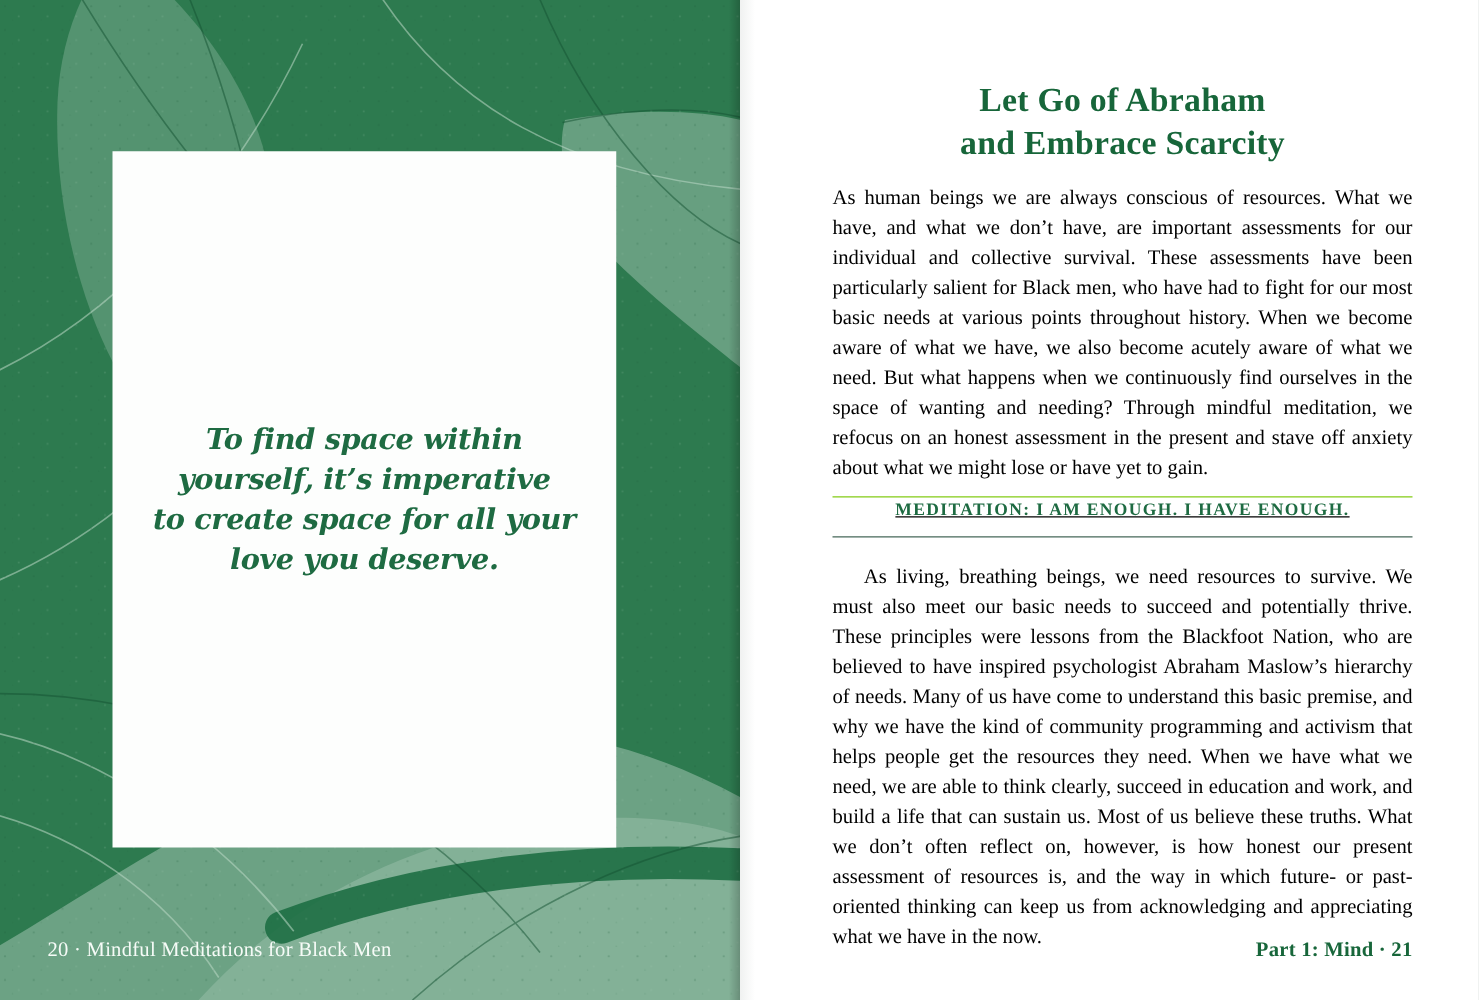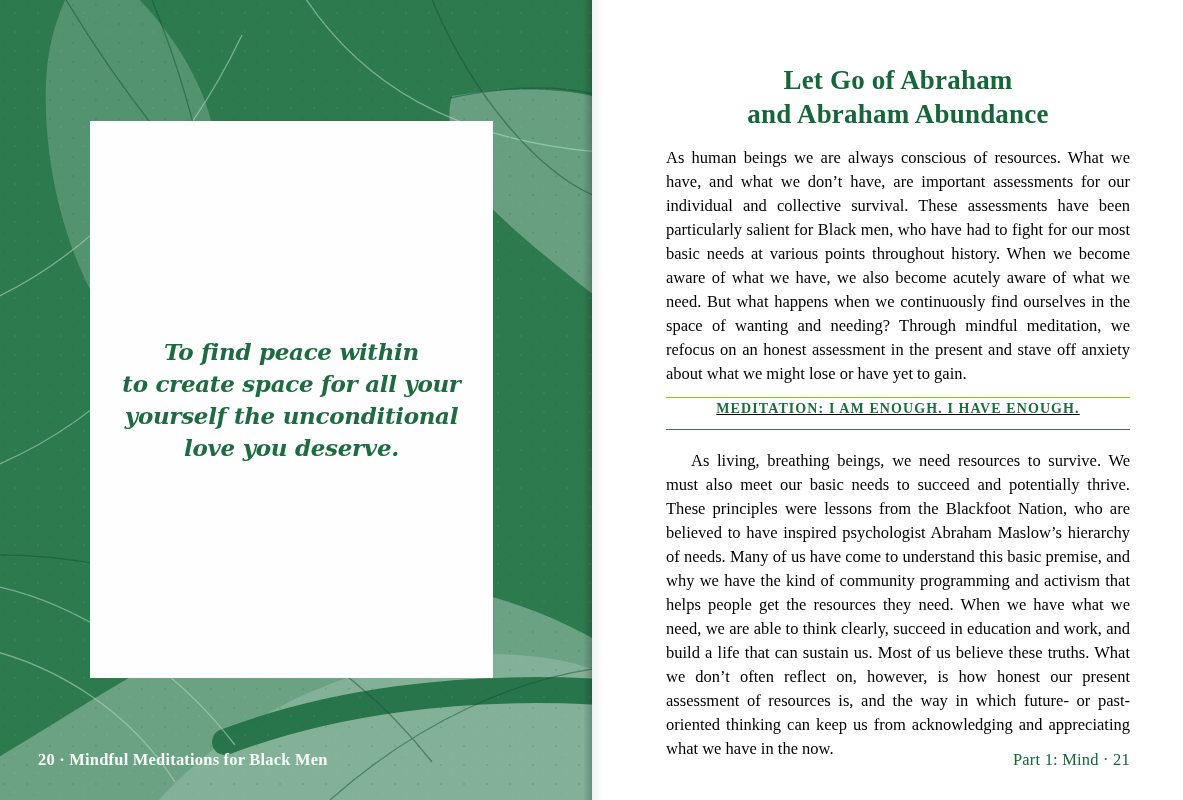--- a/index.html
+++ b/index.html
@@ -21,21 +21,21 @@
   }
   .quote-text{
     text-align:center;color:#1e6b42;
     font-family:"DejaVu Serif", serif;
     font-style:italic;font-weight:bold;
     font-size:23px;line-height:32px;letter-spacing:-0.3px;
     white-space:nowrap;
   }
   .left-footer{
     position:absolute;left:38px;bottom:30px;
-    color:#f6fbf7;font-weight:bold;font-size:16.5px;letter-spacing:0.2px;
+    color:#f6fbf7;font-weight:normal;font-size:16.5px;letter-spacing:0.2px;
   }
   
   .right-page{position:relative;width:591px;height:800px;background:#ffffff;flex:0 0 auto;}
   .right-page::before{
     content:"";position:absolute;top:0;left:0;width:12px;height:100%;
     background:linear-gradient(to right, rgba(60,80,70,0.08), rgba(60,80,70,0));
     pointer-events:none;
   }
   .right-content{position:absolute;left:74px;top:0;width:464px;}
   .chapter-title{
@@ -52,21 +52,21 @@
     margin-top:11px;
     border-top:1px solid #84cc16;border-bottom:1px solid #47685a;
     padding:1px 0 12px 0;text-align:center;text-decoration:underline;
   }
   .meditation-label{
     color:#1e6b42;font-weight:bold;font-size:14px;letter-spacing:1.1px;
   }
   .para-body{margin-top:19px;text-indent:25px;}
   .right-footer{
     position:absolute;right:53px;bottom:30px;
-    color:#17663a;font-weight:normal;font-size:16.5px;letter-spacing:0.2px;
+    color:#17663a;font-weight:bold;font-size:16.5px;letter-spacing:0.2px;
   }
 </style>
 </head>
 <body>
 
 <div class="spread">
 
   <div class="left-page">
     <svg class="leaf-art" viewBox="0 0 592 800" xmlns="http://www.w3.org/2000/svg" aria-hidden="true">
       <defs>
@@ -104,35 +104,35 @@
         <path d="M 450 98 C 515 84, 568 86, 600 96"></path>
         <path d="M -10 555 C 140 552, 320 618, 432 762"></path>
         <path d="M 330 800 C 420 720, 520 678, 600 668"></path>
       </g>
 
       <rect x="0" y="0" width="592" height="800" fill="url(#speckle)" opacity="0.5"></rect>
     </svg>
 
     <div class="quote-card">
       <div class="quote-text">
-        <div>To find peace within</div>
+        <div>To find space within</div>
+        <div>yourself, it’s imperative</div>
         <div>to create space for all your</div>
-        <div>yourself the unconditional</div>
         <div>love you deserve.</div>
       </div>
     </div>
 
     <div class="left-footer">20 · Mindful Meditations for Black Men</div>
   </div>
 
   <div class="right-page">
     <div class="right-content">
       <h1 class="chapter-title" style="margin-bottom:0;">
         <div>Let Go of Abraham</div>
-        <div>and Abraham Abundance</div>
+        <div>and Embrace Scarcity</div>
       </h1>
 
       <p class="para para-intro">As human beings we are always conscious of resources. What we have, and what we don’t have, are important assessments for our individual and collective survival. These assessments have been particularly salient for Black men, who have had to fight for our most basic needs at various points throughout history. When we become aware of what we have, we also become acutely aware of what we need. But what happens when we continuously find ourselves in the space of wanting and needing? Through mindful meditation, we refocus on an honest assessment in the present and stave off anxiety about what we might lose or have yet to gain.</p>
 
       <div class="meditation-banner">
         <span class="meditation-label">MEDITATION: I AM ENOUGH. I HAVE ENOUGH.</span>
       </div>
 
       <p class="para para-body">As living, breathing beings, we need resources to survive. We must also meet our basic needs to succeed and potentially thrive. These principles were lessons from the Blackfoot Nation, who are believed to have inspired psychologist Abraham Maslow’s hierarchy of needs. Many of us have come to understand this basic premise, and why we have the kind of community programming and activism that helps people get the resources they need. When we have what we need, we are able to think clearly, succeed in education and work, and build a life that can sustain us. Most of us believe these truths. What we don’t often reflect on, however, is how honest our present assessment of resources is, and the way in which future- or past-oriented thinking can keep us from acknowledging and appreciating what we have in the now.</p>
     </div>

